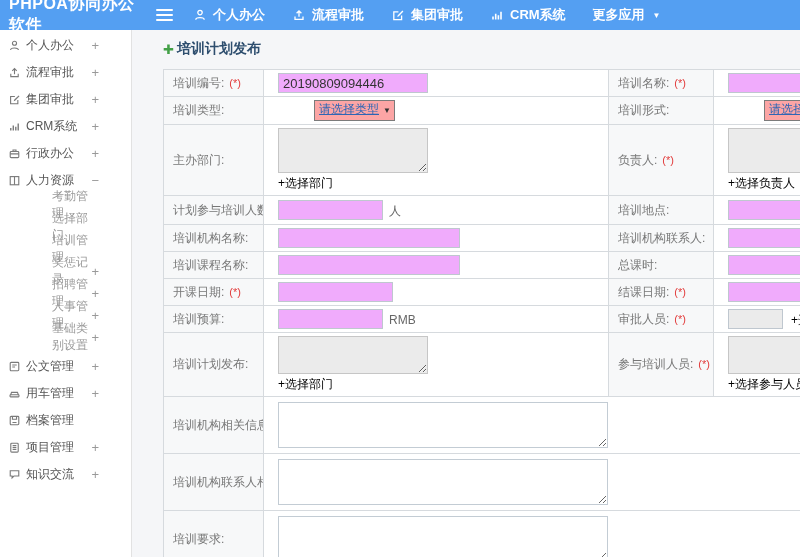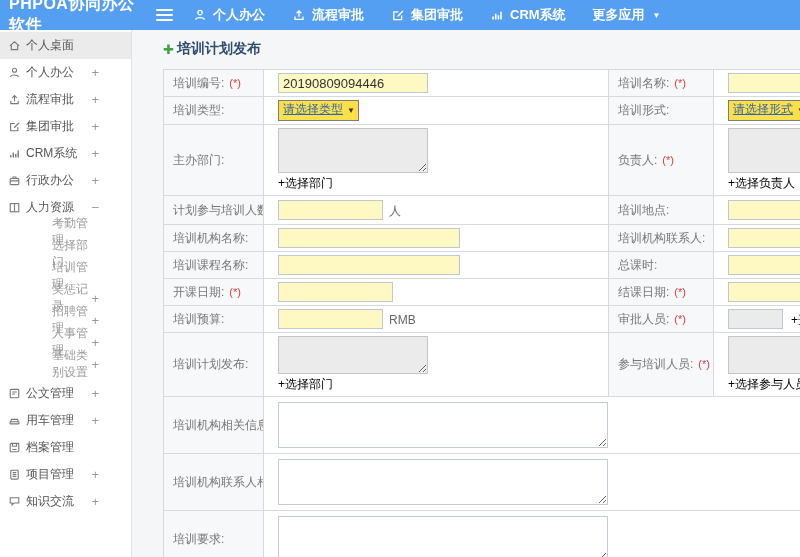--- a/index.html
+++ b/index.html
@@ -32,29 +32,29 @@
   .page-title { display:flex; align-items:center; gap:3px; font-size:14px; font-weight:bold; color:#2e4e6e; margin-bottom:11px; }
   .plus-ico { color:#43a047; font-size:13px; font-weight:normal; }
 
   table.t { border-collapse:collapse; table-layout:fixed; width:900px; background:#fff; }
   .t td { border:1px solid #d6dade; font-size:12px; color:#777; padding:3px 6px; vertical-align:middle; overflow:hidden; white-space:nowrap; }
   td.lbl { background:#f7f8f9; padding-left:9px; }
   td.inp { padding-left:14px; }
   tr.h27 td { height:27px; } tr.h66 td { height:66px; } tr.h29 td { height:29px; }
   tr.h25 td { height:25px; } tr.h62 td { height:62px; } tr.h57 td { height:57px; }
   .req { color:#e23b3b; font-style:normal; margin-left:5px; font-size:11px; }
-  .txt { border:1px solid #bfc7cf; height:20px; font-size:13px; color:#333; padding:0 4px; background:#fef9c3; }
+  .txt { border:1px solid #bfc7cf; height:20px; font-size:13px; color:#333; padding:0 4px; background:#f0abfc; }
   .txt.grey { background:#ebebeb; }
   .w150{width:150px;} .w200{width:200px;} .w105{width:105px;} .w180{width:182px;} .w115{width:115px;} .w55{width:55px;}
   .ta { border:1px solid #c3ccd4; background:#fff; resize:both; display:block; font-size:12px; }
   .ta.grey { background:#ebebeb; border-color:#c6c6c6; }
   .lnk { color:#000000; font-size:12px; cursor:pointer; text-decoration:none; }
   .ta-wrap .lnk { display:inline-block; margin-top:2px; }
   .suffix { color:#666; font-size:12px; margin-left:6px; }
-  .sel { display:inline-block; border:1px solid #7b7b7b; background:#fde047; padding:1px 3px 2px 4px; cursor:pointer; line-height:14px; }
+  .sel { display:inline-block; border:1px solid #7b7b7b; background:#fca5a5; padding:1px 3px 2px 4px; cursor:pointer; line-height:14px;margin-left:36px; }
   .sel u { color:#2d66b5; font-size:12px; }
   .sel .arr { color:#333; font-size:8px; margin-left:4px; }
   .inline-link { margin-left:8px; }
 </style>
 </head>
 <body>
 
 <div class="screen">
 
   <div class="topbar">
@@ -99,28 +99,20 @@
         </span>
       <span>CRM系统</span>
     </div>
     <div class="nav-item">
       <span>更多应用</span>
       <span class="nav-caret">▼</span>
     </div>
   </div>
 
   <div class="side">
-    <div class="s-item active">
-      <span class="s-ico">
-          <svg width="13" height="13" viewBox="0 0 14 14" fill="none" stroke="currentColor" stroke-width="1.2">
-            <path d="M2 7.4 7 3l5 4.4M3.6 6.8v4.6h6.8V6.8"></path>
-          </svg>
-        </span>
-      <span>个人桌面</span>
-    </div>
     <div class="s-item">
       <span class="s-ico">
           <svg width="13" height="13" viewBox="0 0 14 14" fill="none" stroke="currentColor" stroke-width="1.2">
             <circle cx="7" cy="4.6" r="2.2"></circle>
             <path d="M2.8 11.8c0-2.8 8.4-2.8 8.4 0"></path>
           </svg>
         </span>
       <span>个人办公</span>
       <span class="s-plus">+</span>
     </div>

